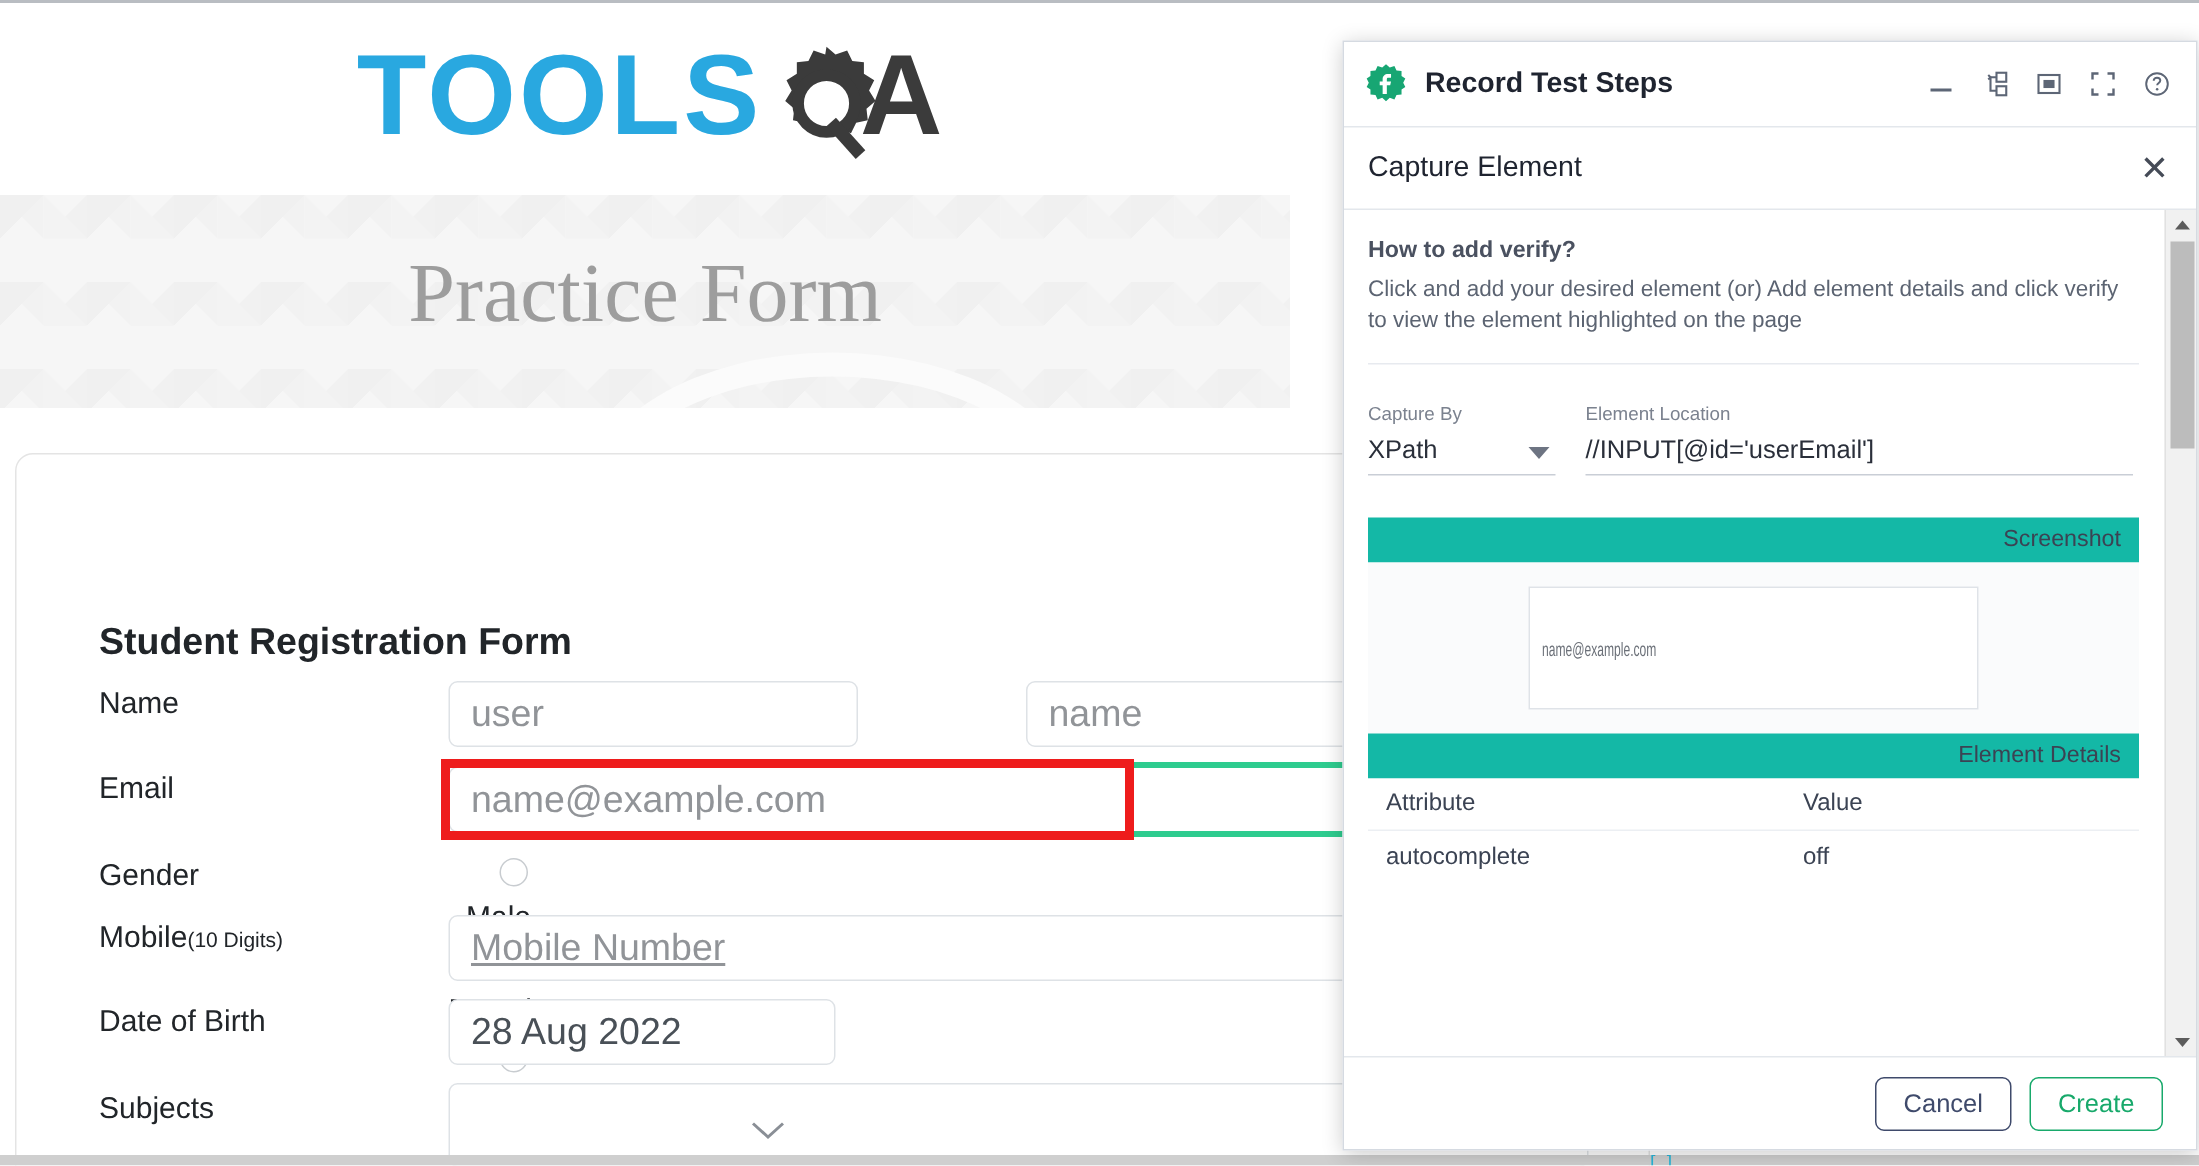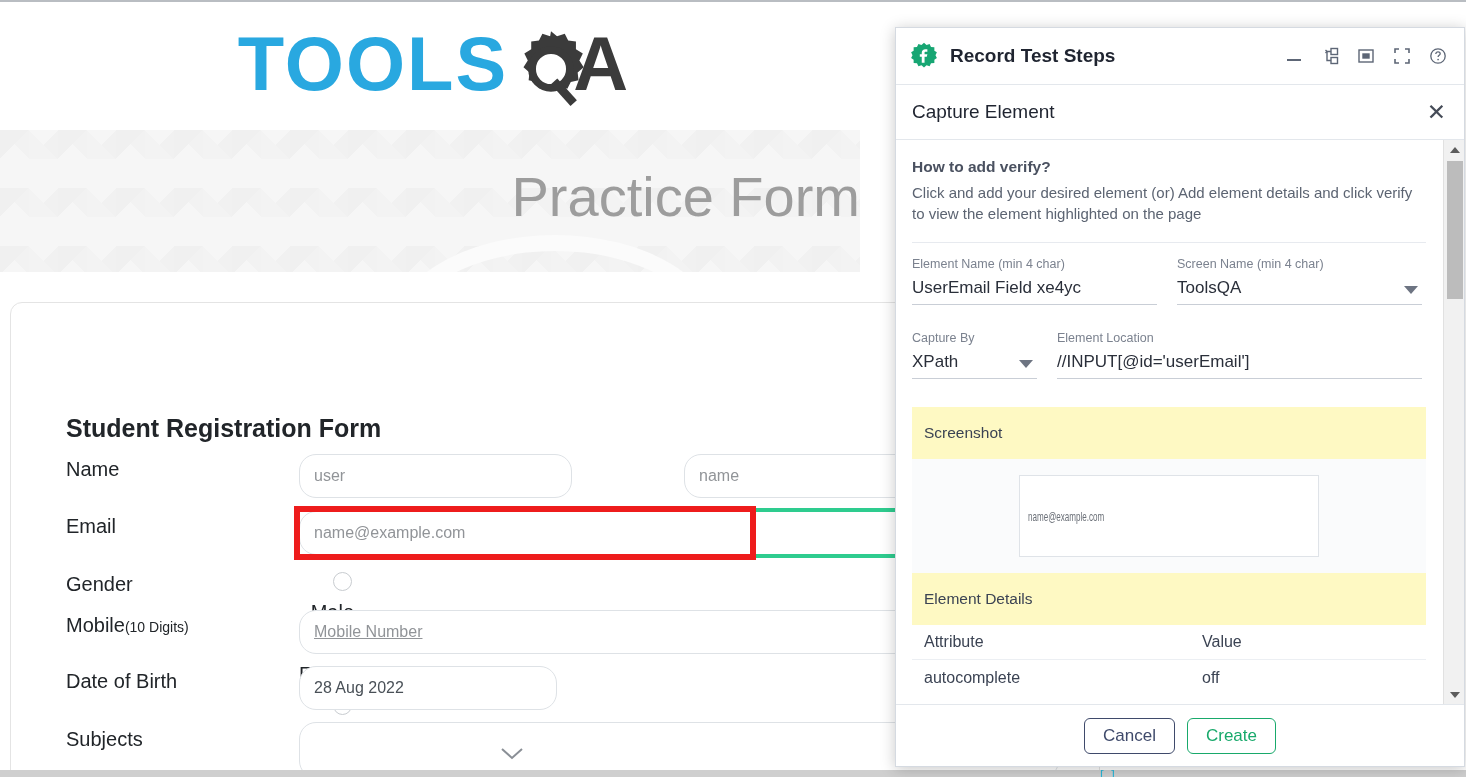--- a/index.html
+++ b/index.html
@@ -29,38 +29,38 @@
             background:#f6f6f6; overflow:hidden; }
   .banner .pattern { position:absolute; inset:0; opacity:.55;
      background-image:
        linear-gradient(135deg, #ececec 25%, transparent 25%),
        linear-gradient(225deg, #efefef 25%, transparent 25%),
        linear-gradient(45deg,  #f1f1f1 25%, transparent 25%),
        linear-gradient(315deg, #ededed 25%, transparent 25%);
      background-size: 58px 58px; background-position: 0 0, 29px 0, 29px -29px, 0 29px; }
   .banner .circle { position:absolute; left:390px; top:105px; width:330px; height:200px;
                     border:16px solid #fbfbfb; border-radius:50%; }
-  .banner h1 { position:absolute; width:100%; top:34px; text-align:right;
+  .banner h1 { position:absolute; width:100%; top:34px; text-align:center;
                font-size:56px; font-weight:400; color:#9d9d9d;
-               font-family:Liberation Sans, sans-serif; letter-spacing:0px; }
+               font-family:Liberation Serif, serif; letter-spacing:0px; }
 
   .card { position:absolute; left:10px; top:300px; width:1090px; height:520px;
           background:#fff; border:1px solid #e4e4e4; border-radius:12px; }
 
   .form-title { position:absolute; left:66px; top:412px; font-size:25px;
                 font-weight:700; color:#212529; }
 
   .row { position:absolute; left:66px; height:30px; }
   .row .lbl { position:absolute; left:0; top:0; font-size:20px; color:#212529;
               white-space:nowrap; }
   .row .lbl .small { font-size:14px; }
 
   .inp { position:absolute; background:#fff; border:1px solid #dee2e6;
-         border-radius:17px; display:flex; align-items:center; padding:0 14px;
-         font-size:16px; color:#919498; }
+         border-radius:6px; display:flex; align-items:center; padding:0 14px;
+         font-size:25px; color:#919498; }
   .inp.filled { color:#6c757d;text-align:center; }
 
   .radio-group { position:absolute; display:flex; align-items:center; gap:10px;flex-direction:column; }
   .radio { width:19px; height:19px; border:1.6px solid #c8ccd0; border-radius:50%; }
   .radio-lbl { font-size:20px; color:#212529; margin-right:20px; }
 
   .chev { position:absolute; width:22px; height:12px; }
 
   
   .hl-green { position:absolute; border:4px solid #2ecc8f; border-radius:2px; }
@@ -101,22 +101,22 @@
 
   .field-grid { display:flex; gap:20px; }
   .field { position:relative; }
   .field .flabel { font-size:12.5px; color:#7b828f; margin-bottom:7px; }
   .field .fvalue { font-size:17px; color:#2a2f3a; border-bottom:1px solid #c9ced6;
                    padding:0 0 6px 0; height:27px; }
   .caret-dn { position:absolute; right:4px; bottom:11px; width:0; height:0;
               border-left:7px solid transparent; border-right:7px solid transparent;
               border-top:8px solid #6d7482; }
 
-  .sec-header { background:#fef9c3; color:#3b4353; font-size:15.5px;
-                padding:17px 12px; margin-top:0; }
+  .sec-header { background:#14b8a6; color:#3b4353; font-size:15.5px;
+                padding:6px 12px; margin-top:0;text-align:right; }
   .shot-area { background:#fafbfc; padding:16px 0 16px 0; display:flex;
                justify-content:center; }
   .shot-box { width:300px; height:82px; border:1px solid #dfe3e8; background:#fff;
               display:flex; align-items:center; padding-left:8px; }
   .shot-box span { font-size:13px; color:#6b7078; transform: scaleX(.62);
                    transform-origin:left center; white-space:nowrap;
                    font-family:"Liberation Sans", sans-serif; }
 
   .tbl-head, .tbl-row { display:flex; font-size:16px; }
   .tbl-head { color:#3b4353; padding:8px 12px; background:#fff;
@@ -131,21 +131,21 @@
               justify-content:center; background:#f1f1f1; }
   .sb-arrow .tri-up { width:0;height:0;border-left:5px solid transparent;
       border-right:5px solid transparent;border-bottom:6px solid #5c5c5c; }
   .sb-arrow .tri-dn { width:0;height:0;border-left:5px solid transparent;
       border-right:5px solid transparent;border-top:6px solid #5c5c5c; }
   .sb-arrow.bottom { position:absolute; bottom:0; }
   .sb-thumb { position:absolute; top:21px; left:3px; width:16px; height:138px;
               background:#bcbcbc; }
 
   .panel-footer { flex:0 0 62px; height:62px; border-top:1px solid #e3e7ec;
-                  display:flex; align-items:center; justify-content:center;
+                  display:flex; align-items:center; justify-content:flex-end;
                   gap:12px; padding:0 22px; background:#fff; }
   .btn { border-radius:6px; background:#fff; font-size:17px; padding:7px 18px;
          cursor:pointer; }
   .btn-cancel { border:1px solid #3f4a6b; color:#3f4a6b; }
   .btn-create { border:1px solid #18a96b; color:#18a96b; }
 </style>
 </head>
 <body>
 
 <div id="root">
@@ -273,31 +273,20 @@
       <div class="close-x">✕</div>
     </div>
 
     <div class="panel-body">
       <div class="body-inner">
 
         <div class="help-title">How to add verify?</div>
         <div class="help-text">Click and add your desired element (or) Add element details and click verify to view the element highlighted on the page</div>
         <div class="divider"></div>
 
-        <div class="field-grid">
-          <div class="field" style="width:245px;">
-            <div class="flabel">Element Name (min 4 char)</div>
-            <div class="fvalue">UserEmail Field xe4yc</div>
-          </div>
-          <div class="field" style="width:245px;">
-            <div class="flabel">Screen Name (min 4 char)</div>
-            <div class="fvalue">ToolsQA</div>
-            <span class="caret-dn"></span>
-          </div>
-        </div>
 
         <div class="field-grid" style="margin-top:26px;">
           <div class="field" style="width:125px;">
             <div class="flabel">Capture By</div>
             <div class="fvalue">XPath</div>
             <span class="caret-dn"></span>
           </div>
           <div class="field" style="width:365px;">
             <div class="flabel">Element Location</div>
             <div class="fvalue">//INPUT[@id='userEmail']</div>

